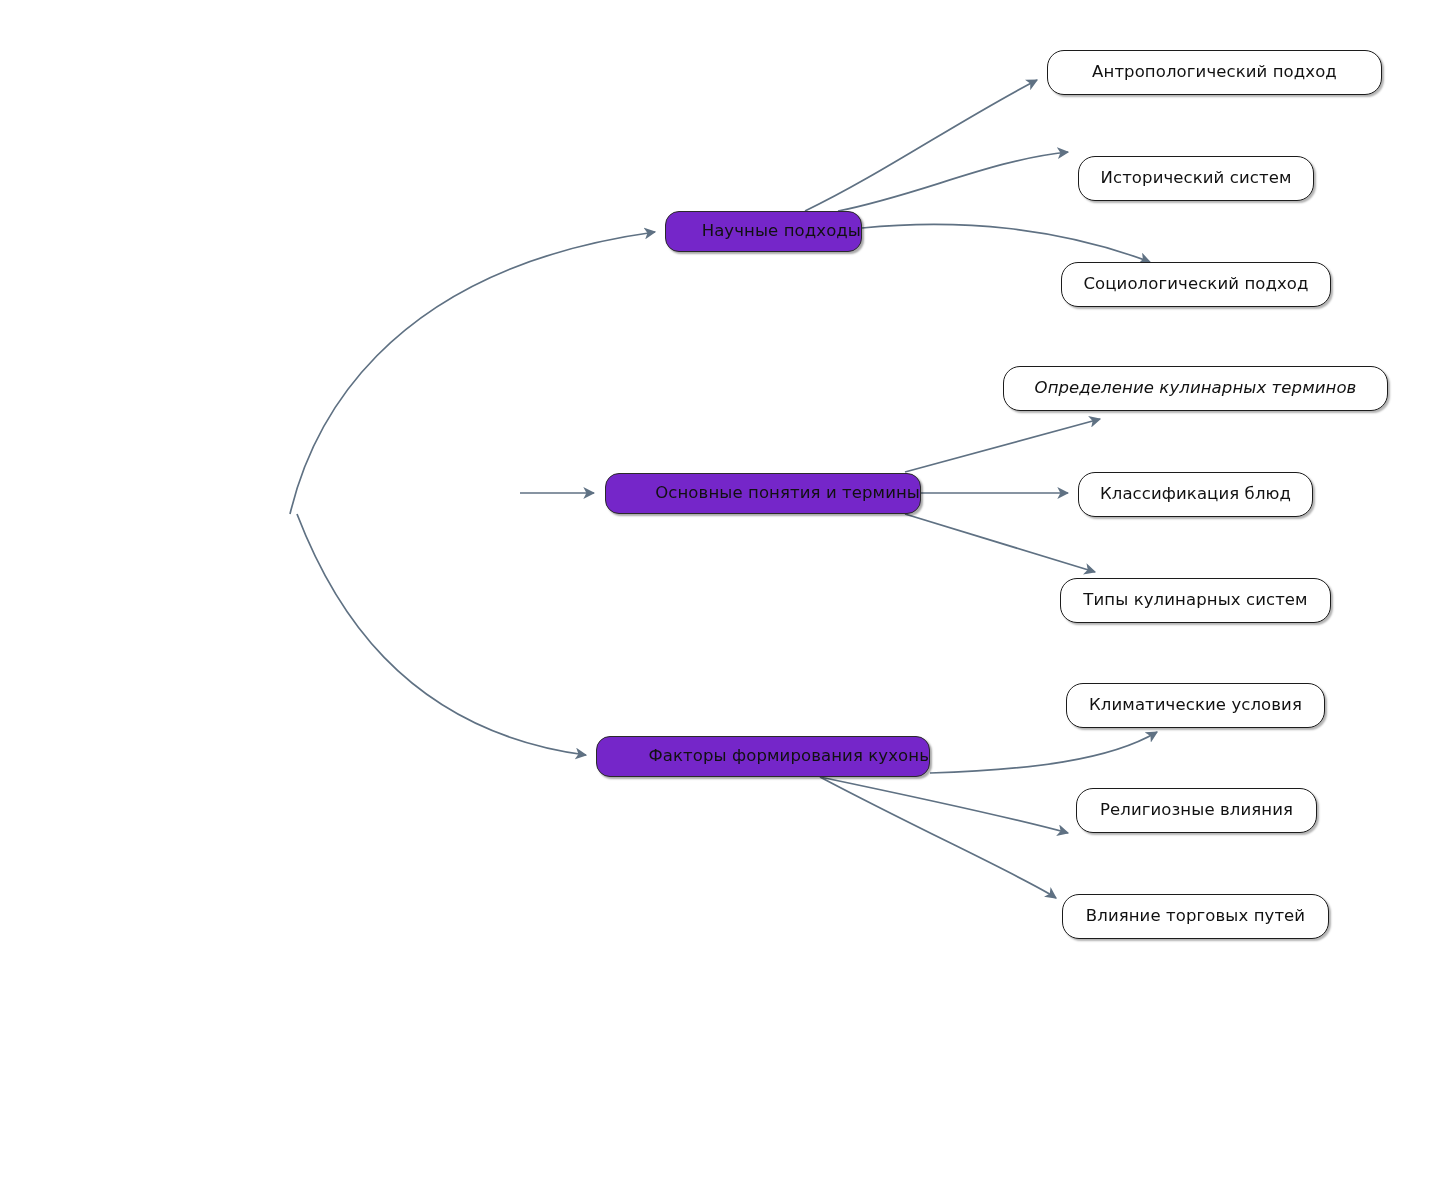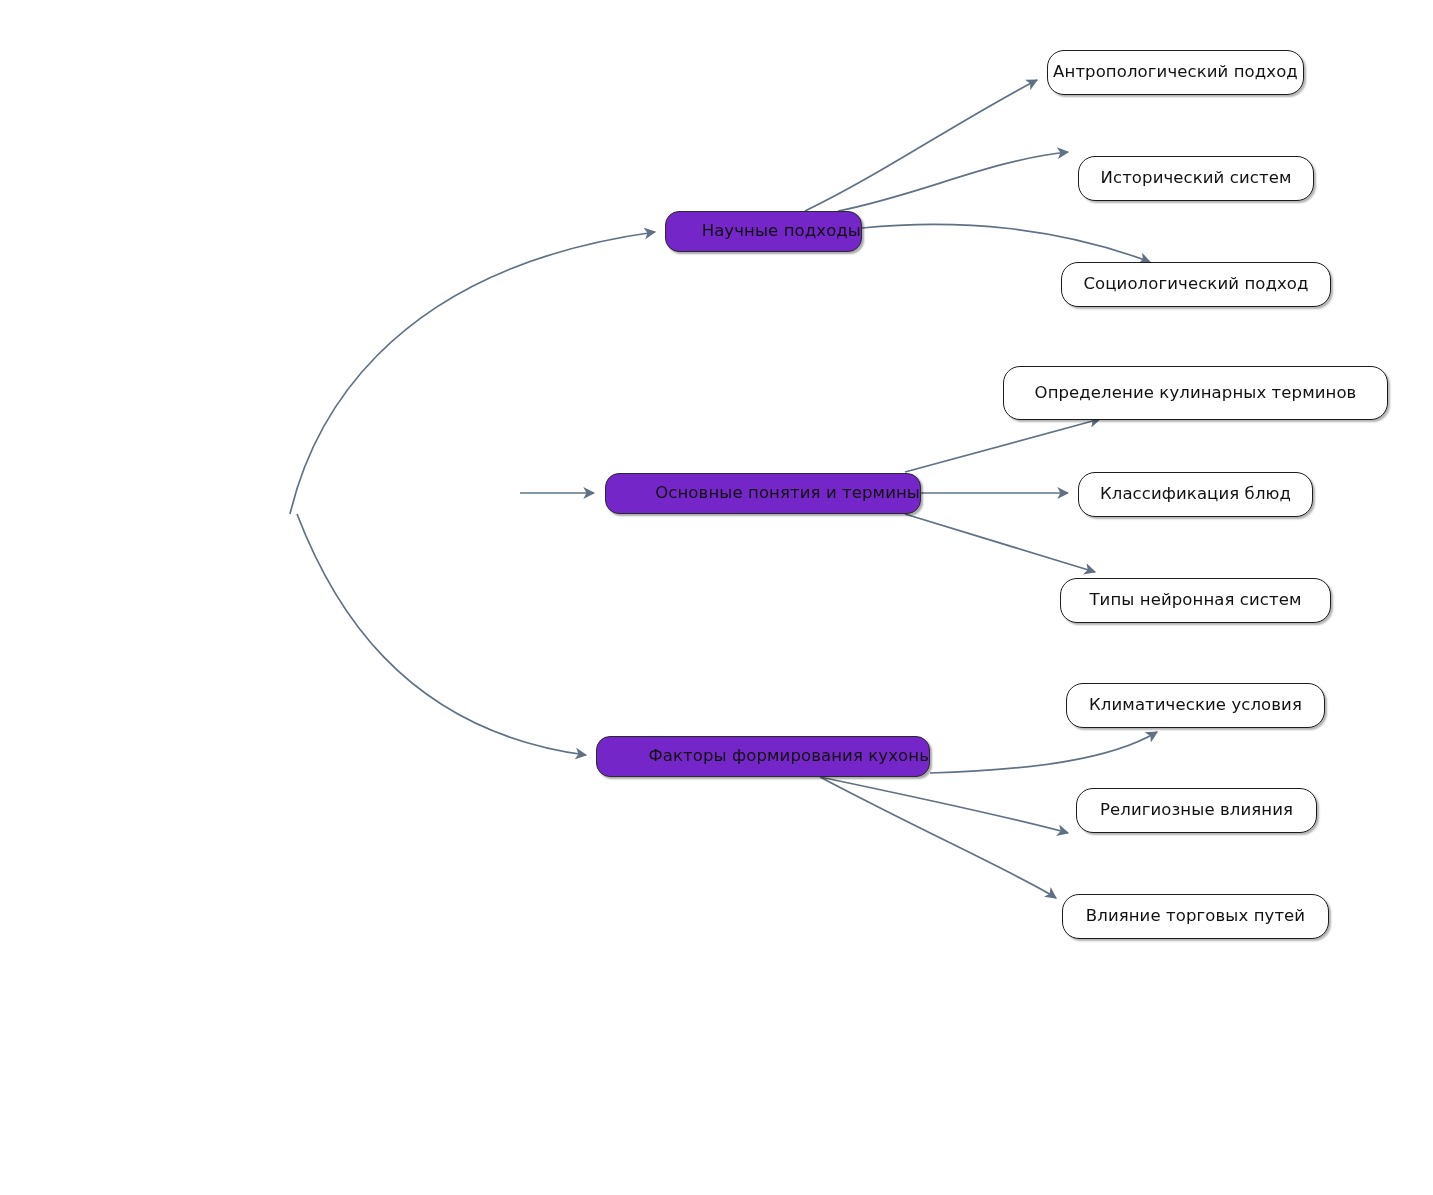--- a/index.html
+++ b/index.html
@@ -113,40 +113,40 @@
         <path d="M 820,777 C 930,800 1020,820 1068,833"></path>
         <path d="M 820,777 C 920,830 1030,880 1056,898"></path>
       </g>
   </svg>
 
 
   <div id="node-layer">
       <div class="node node-branch" style="left: 665px; top: 211px; width: 197px; height: 41px;">
         <span>Научные подходы</span>
       </div>
-      <div class="node node-leaf" style="left: 1047px; top: 50px; width: 257px; height: 45px;">
+      <div class="node node-leaf" style="left: 1047px; top: 50px; width: 335px; height: 45px;">
         <span>Антропологический подход</span>
       </div>
       <div class="node node-leaf" style="left: 1078px; top: 156px; width: 236px; height: 45px;">
         <span>Исторический систем</span>
       </div>
       <div class="node node-leaf" style="left: 1061px; top: 262px; width: 270px; height: 45px;">
         <span>Социологический подход</span>
       </div>
       <div class="node node-branch" style="left: 605px; top: 473px; width: 316px; height: 41px;">
         <span>Основные понятия и термины</span>
       </div>
-      <div class="node node-leaf" style="left: 1003px; top: 366px; width: 385px; height: 54px;">
+      <div class="node node-leaf" style="left: 1003px; top: 366px; width: 385px; height: 45px; font-style: italic;">
         <span>Определение кулинарных терминов</span>
       </div>
       <div class="node node-leaf" style="left: 1078px; top: 472px; width: 235px; height: 45px;">
         <span>Классификация блюд</span>
       </div>
       <div class="node node-leaf" style="left: 1060px; top: 578px; width: 271px; height: 45px;">
-        <span>Типы нейронная систем</span>
+        <span>Типы кулинарных систем</span>
       </div>
       <div class="node node-branch" style="left: 596px; top: 736px; width: 334px; height: 41px; padding-left: 32px;">
         <span>Факторы формирования кухонь</span>
       </div>
       <div class="node node-leaf" style="left: 1066px; top: 683px; width: 259px; height: 45px;">
         <span>Климатические условия</span>
       </div>
       <div class="node node-leaf" style="left: 1076px; top: 788px; width: 241px; height: 45px;">
         <span>Религиозные влияния</span>
       </div>

